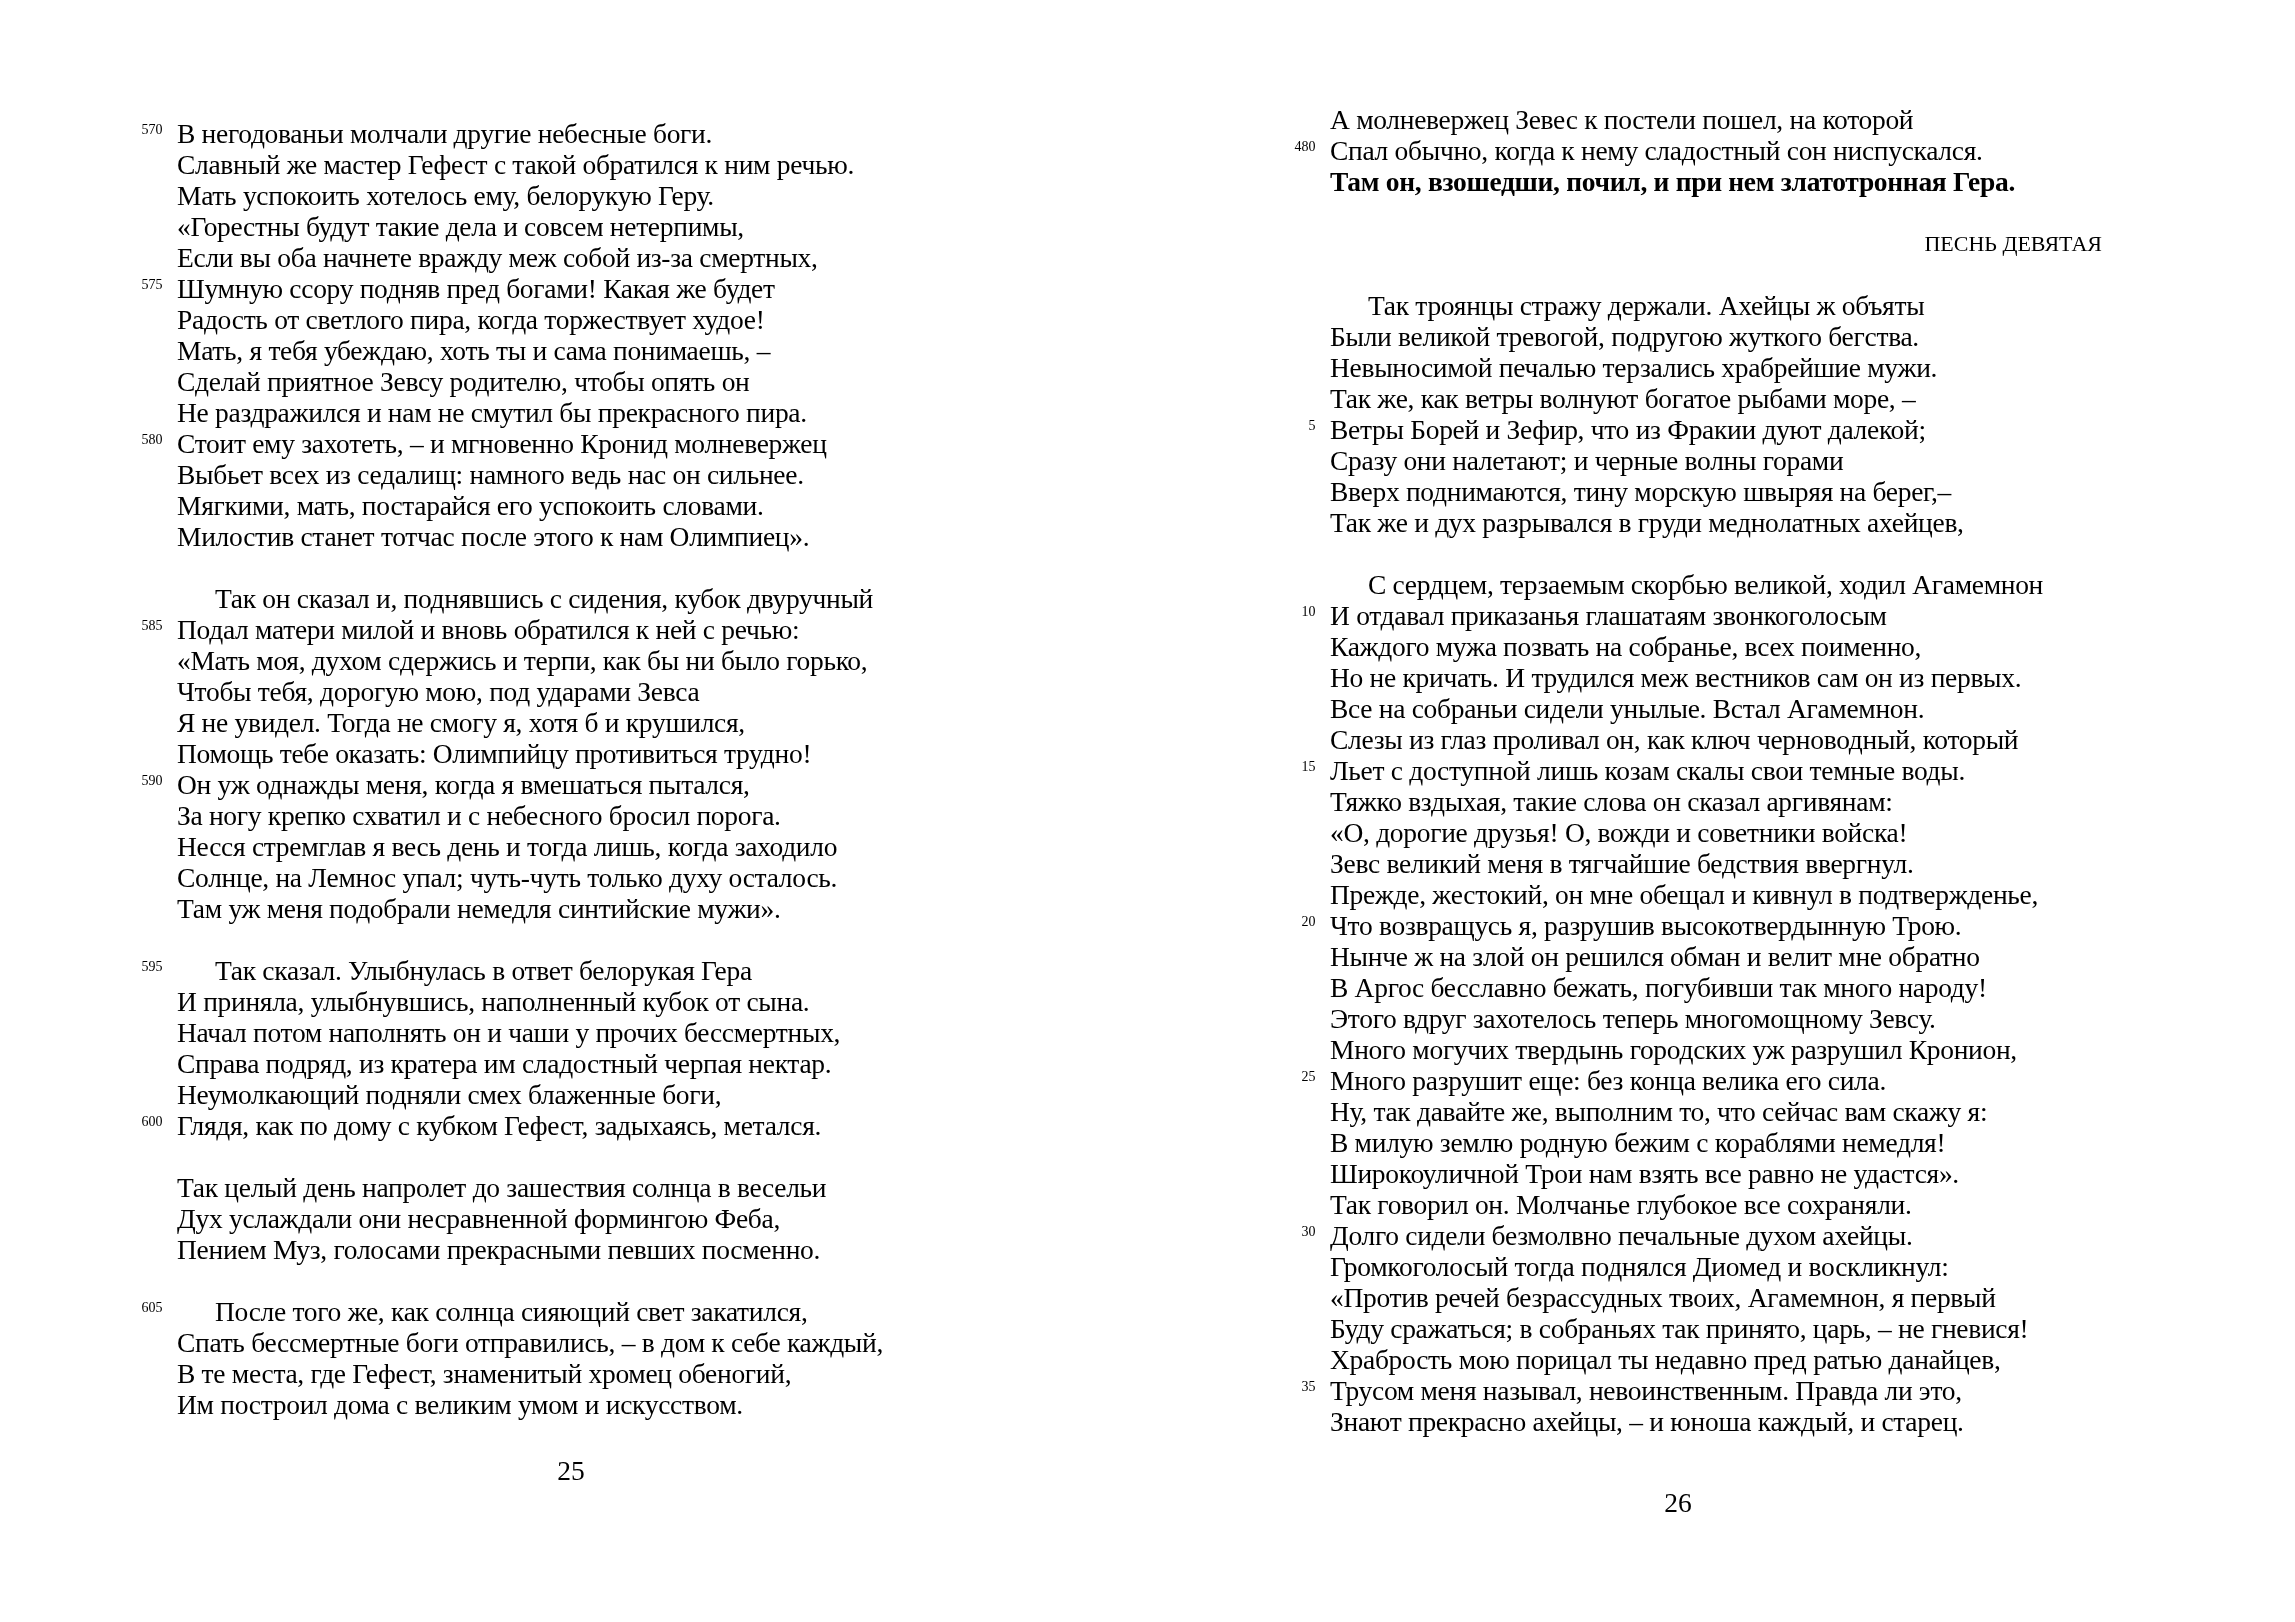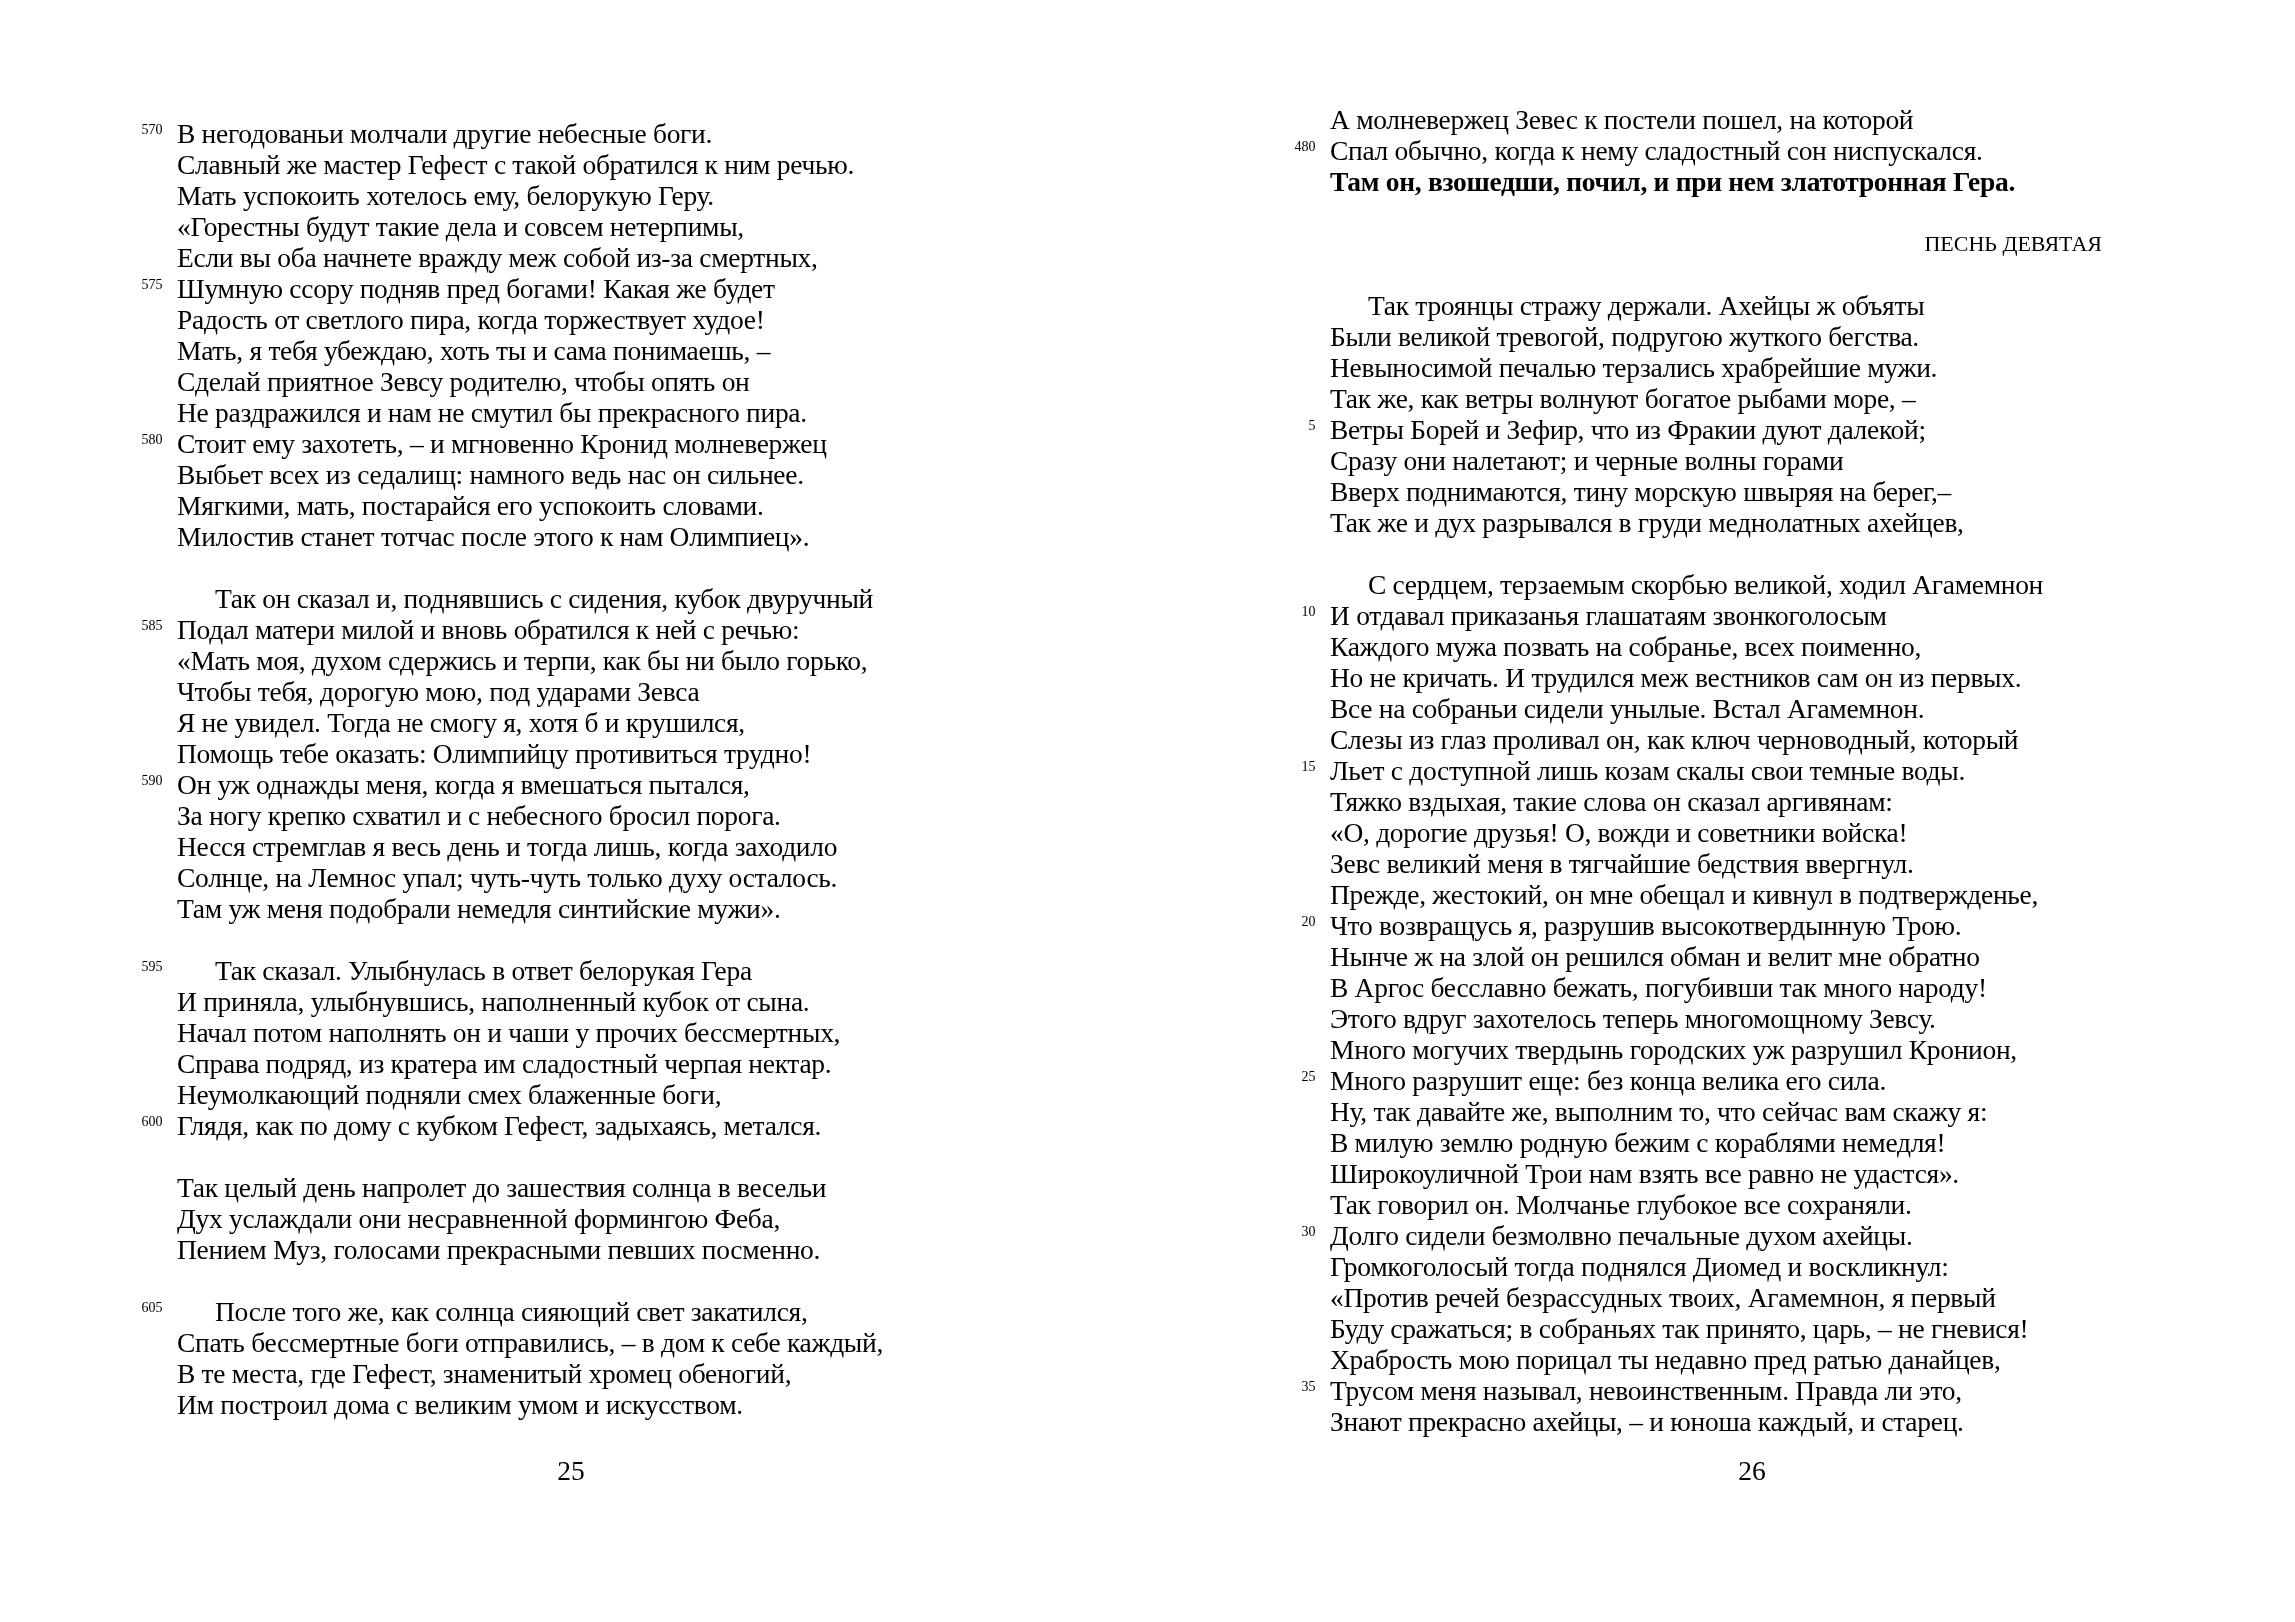--- a/index.html
+++ b/index.html
@@ -54,21 +54,21 @@
 
   .pagenum {
     position: absolute;
     top: 1455px;
     height: 31px;
     line-height: 31px;
     font-size: 27.5px;
     text-align: center;
   }
   #pagenum-left  { left: 177px;  width: 788px; }
-  #pagenum-right { left: 1366px; width: 772px; }
+  #pagenum-right { left: 1292px; width: 772px; margin-top: 32px; }
 </style>
 </head>
 <body>
 
 <div>
   <div id="col-left" class="verse-col">
       <div>
         <div class="vline"><span class="lnum">570</span><span>В негодованьи молчали другие небесные боги.</span></div>
         <div class="vline"><span>Славный же мастер Гефест с такой обратился к ним речью.</span></div>
         <div class="vline"><span>Мать успокоить хотелось ему, белорукую Геру.</span></div>

